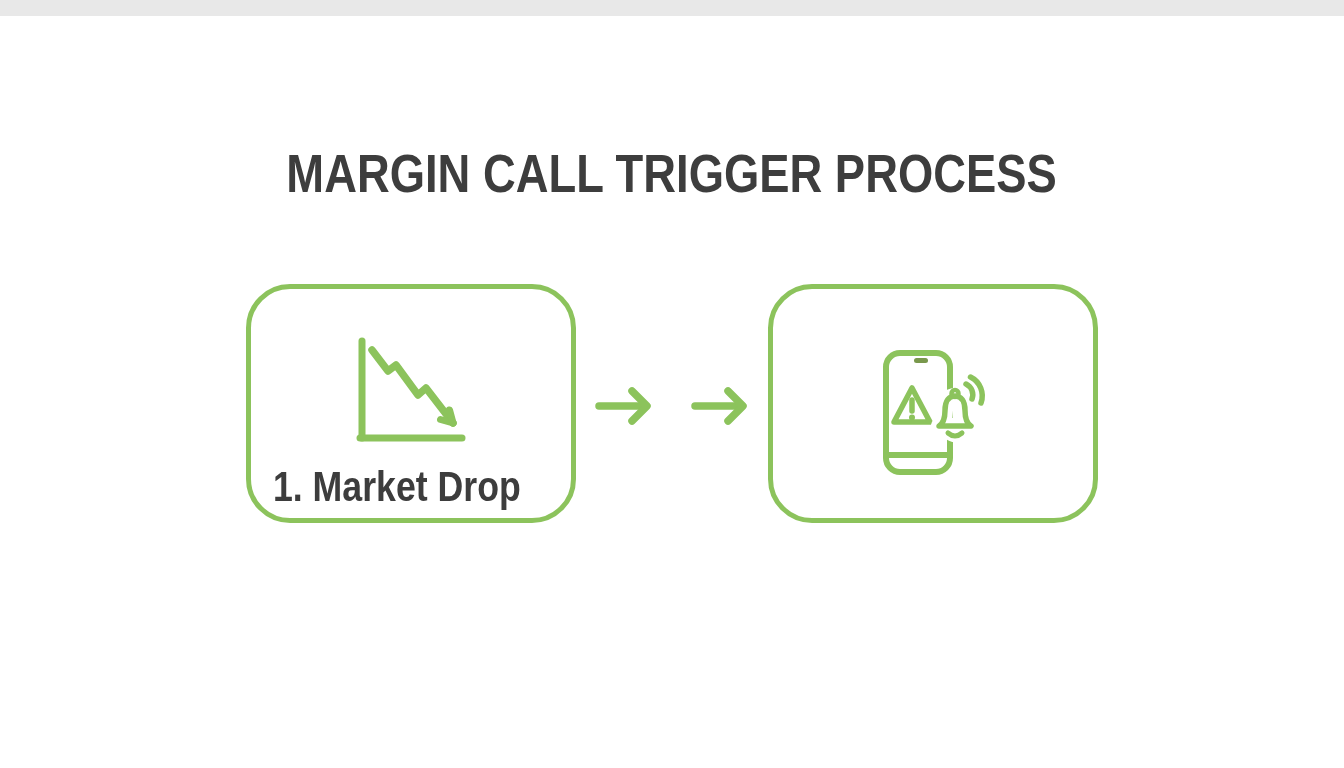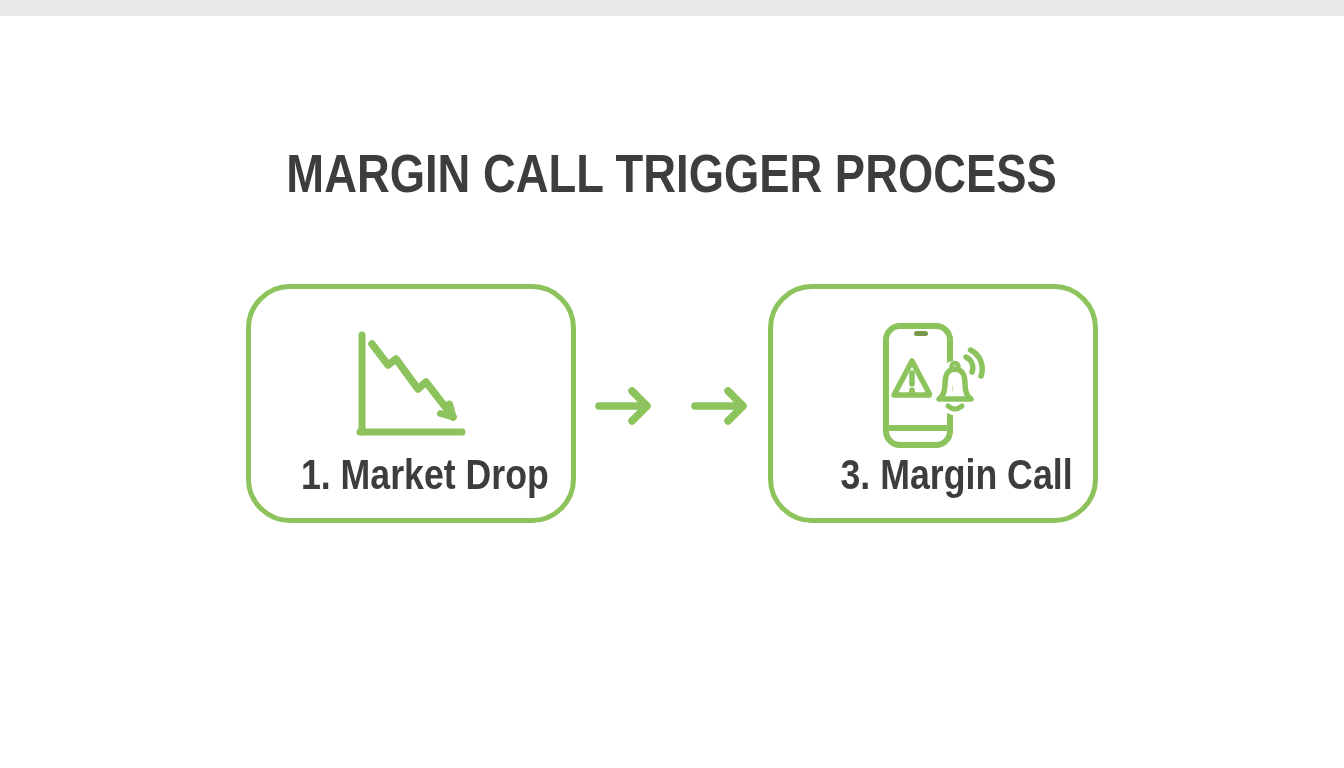--- a/index.html
+++ b/index.html
@@ -36,23 +36,23 @@
     justify-content:center;
     align-items:center;
   }
   .step-card{
     width:330px;height:239px;
     border:5px solid var(--accent);
     border-radius:44px;
     background:var(--bg);
     display:flex;
     flex-direction:column;
-    align-items:flex-end;
+    align-items:flex-start;
     padding-top:26px;
-    padding-bottom:22px;
+    padding-bottom:10px;
     text-decoration:underline;
   }
   .icon-area{
     flex:1;
     display:flex;
     align-items:center;
     justify-content:center;
     width:100%;
   }
   .step-label{
@@ -137,19 +137,16 @@
           <path class="halo" stroke-width="12" d="M71,84 Q78,90 85,84"></path>
 
           <circle class="stk" stroke-width="4.5" cx="78" cy="44.5" r="3.5"></circle>
           <path class="stk" stroke-width="5.5" d="M62,77 C66,74.5 68,70 68,61.5 C68,52 72,47 78,47 C84,47 88,52 88,61.5 C88,70 90,74.5 94,77 Z"></path>
           <path class="stk" stroke-width="5" d="M71,84 Q78,90 85,84"></path>
 
           <path class="stk" stroke-width="5.5" d="M95,50 A12,12 0 0 0 89,35"></path>
           <path class="stk" stroke-width="5.5" d="M104,54 A21,21 0 0 0 93.5,28"></path>
         </svg>
       </div>
-      <div class="step-label">
-        <span class="squeeze">3. Margin Call</span>
-      </div>
     </div>
 
   </div>
 </div>
 
 </body></html>

